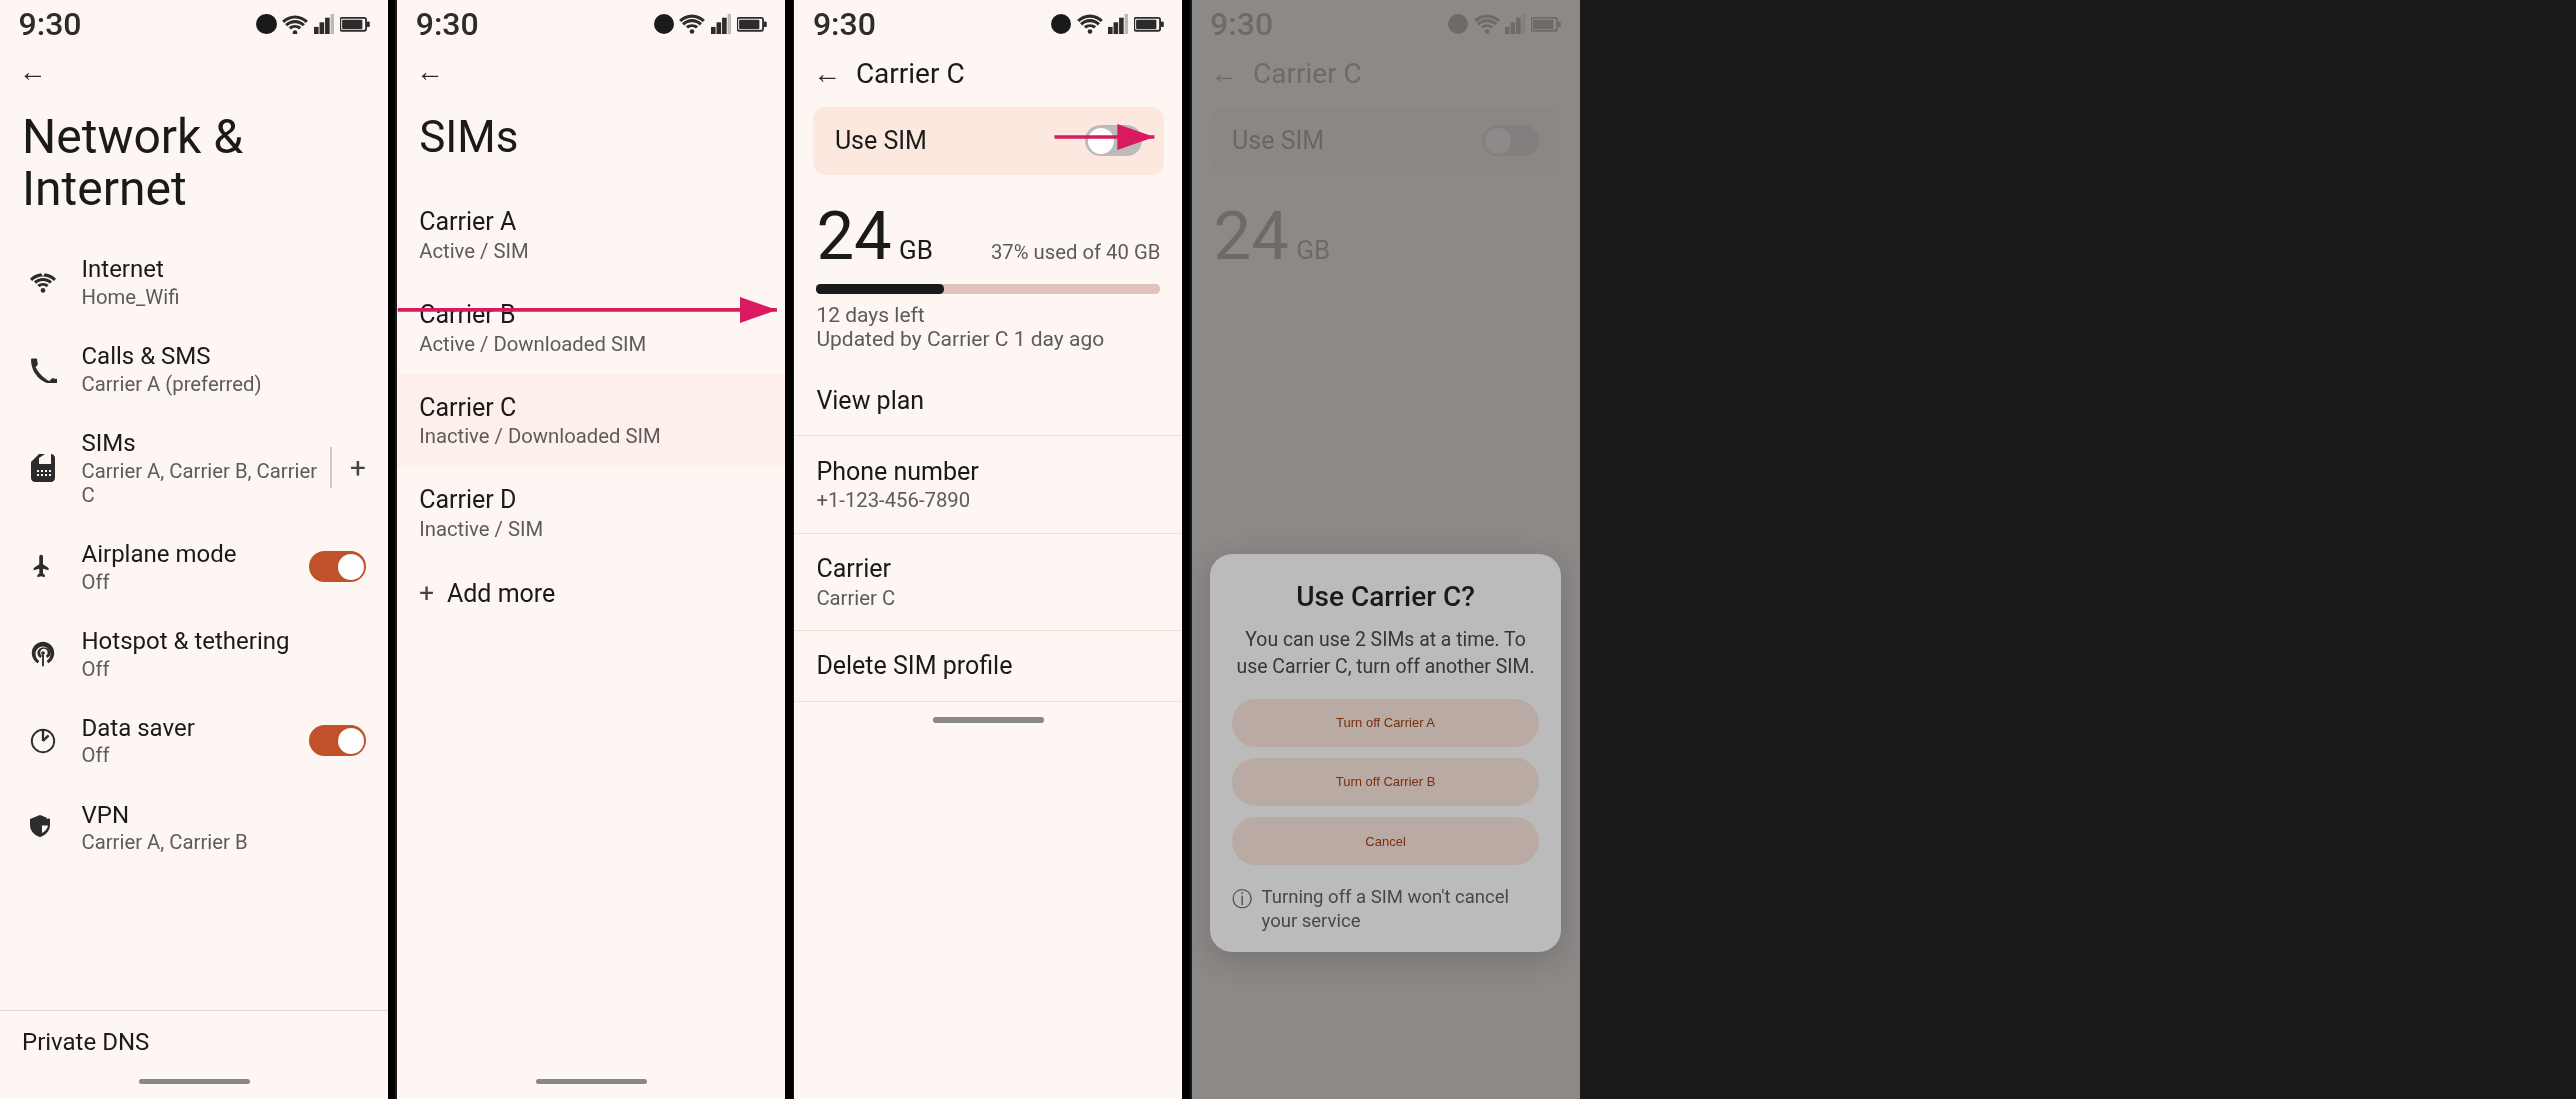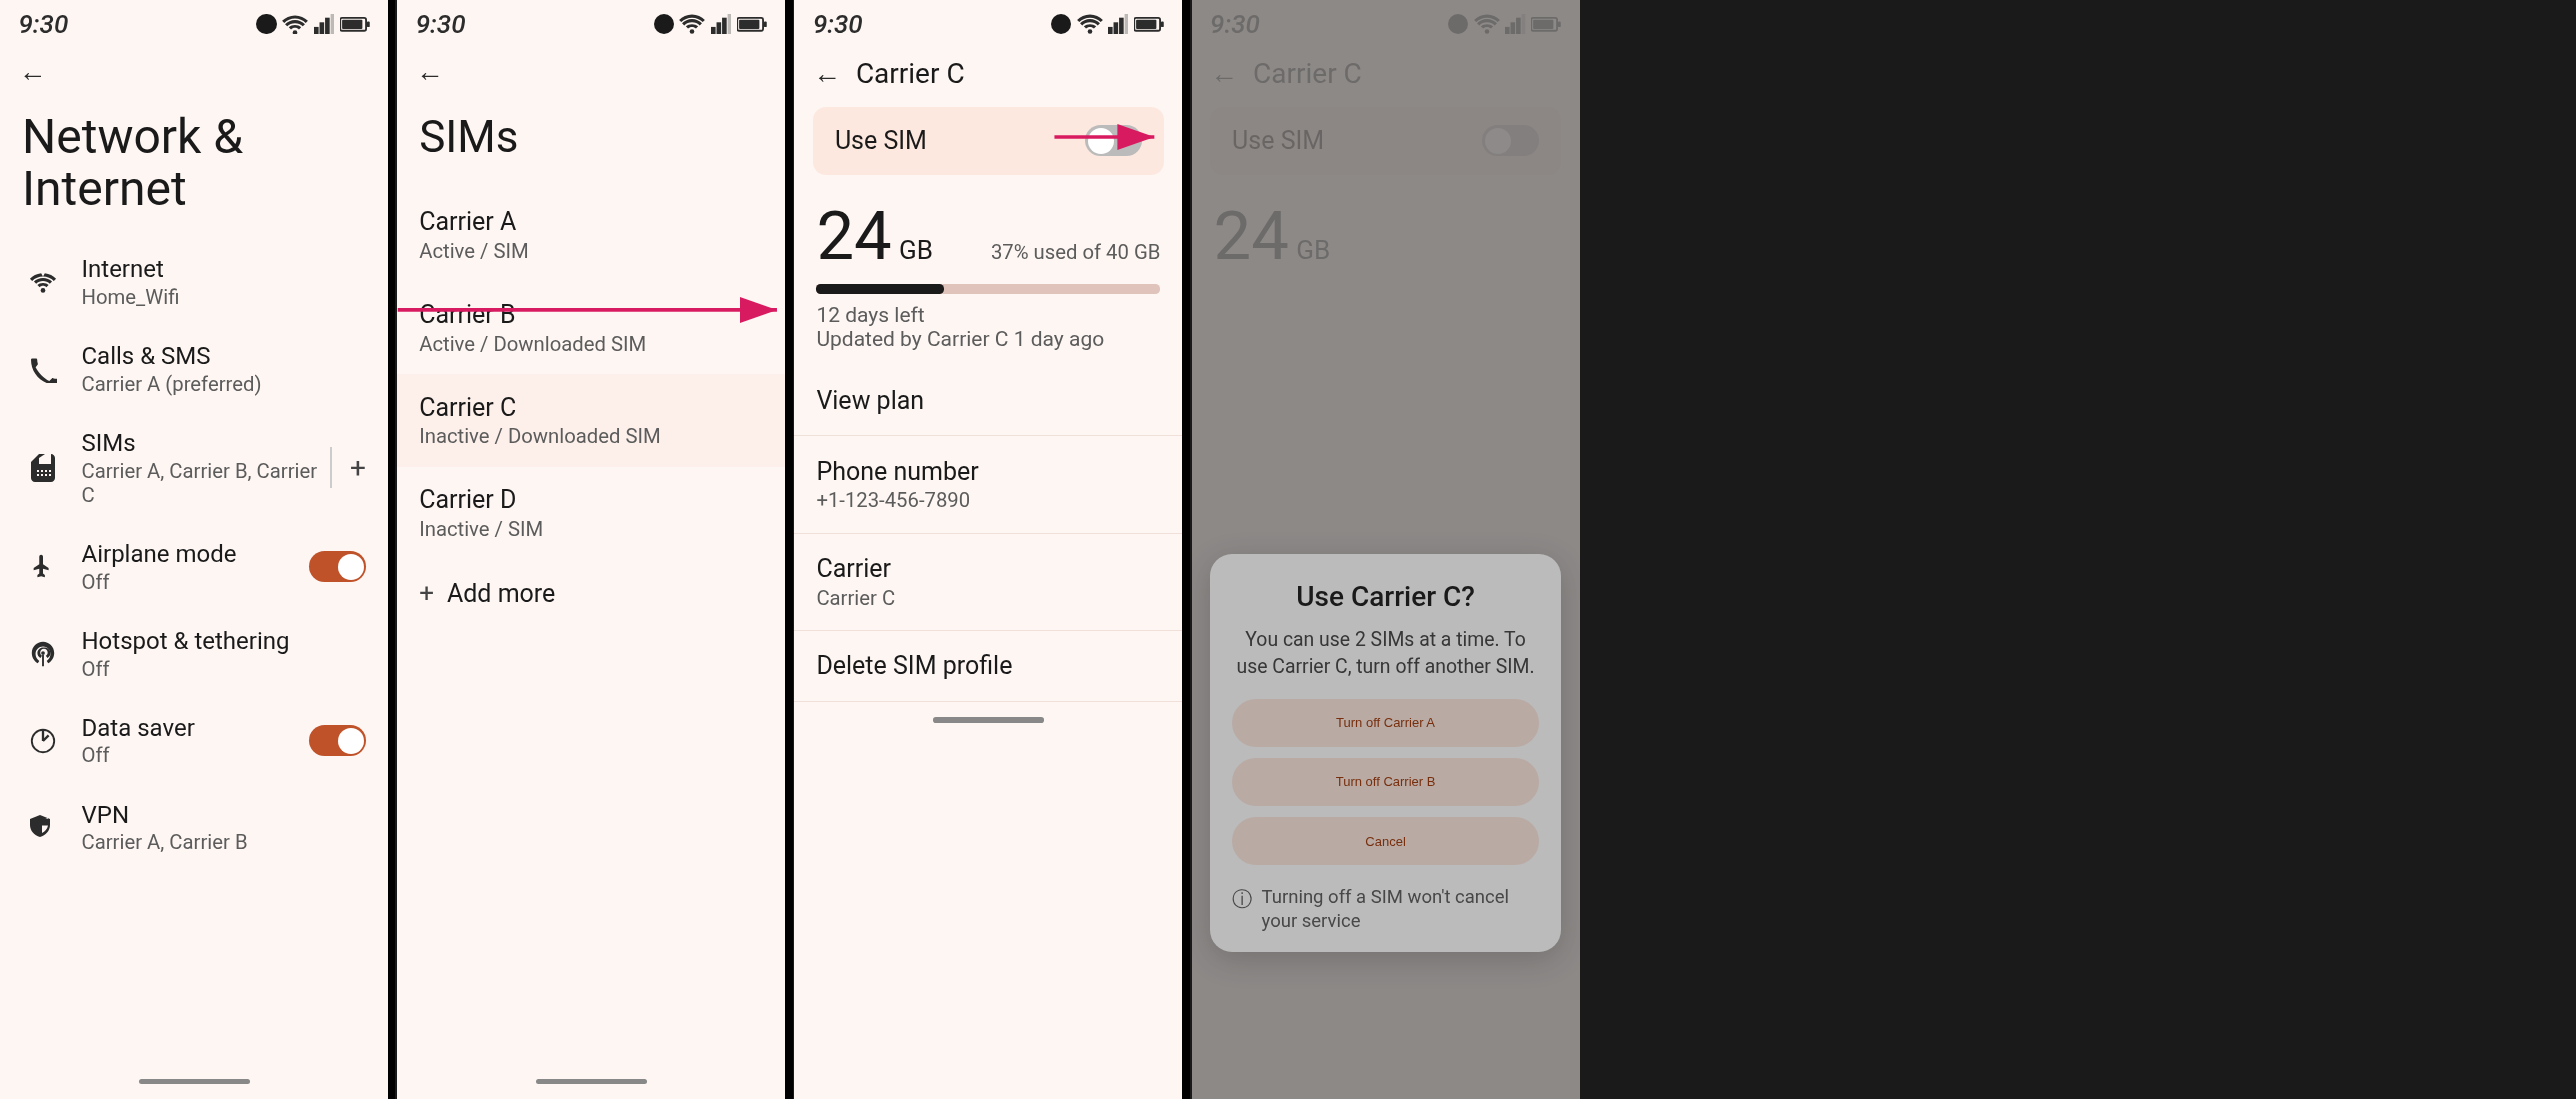--- a/index.html
+++ b/index.html
@@ -27,24 +27,23 @@
     
     .status-bar {
       display: flex;
       justify-content: space-between;
       align-items: center;
       padding: 7.4px 18.5px;
       height: 48px;
       flex-shrink: 0;
     }
     .status-time {
-      font-size: 26px;
+      font-size: 32px;
       font-weight: 500;
       color: #2c2c2c;
-      font-style: italic;
     }
     .status-icons {
       display: flex;
       align-items: center;
       gap: 5.5px;
     }
     .camera-dot {
       width: 20.3px;
       height: 20.3px;
       background: #1a1a1a;
@@ -521,20 +520,23 @@
           <path d="M11 1L1 5v6c0 5.6 4.3 10.7 10 12 5.7-1.3 10-6.4 10-12V5L11 1zm0 10.5H19c-.6 3.4-3.1 6.4-6 7.5V11.5h-2V7l8-3v1H11v6.5z"></path>
         </svg>
       </div>
       <div class="settings-item-text">
         <div class="settings-item-title">VPN</div>
         <div class="settings-item-subtitle">Carrier A, Carrier B</div>
       </div>
     </div>
   </div>
 
+  <div class="private-dns">
+    <div class="private-dns-title">Private DNS</div>
+  </div>
 
   <div class="bottom-bar">
     <div class="bottom-pill"></div>
   </div>
 </div>
 
 <div style="width:7.4px;background:#000;height:1100px;"></div>
 
 <div class="screen screen-2">
   <div class="status-bar">

